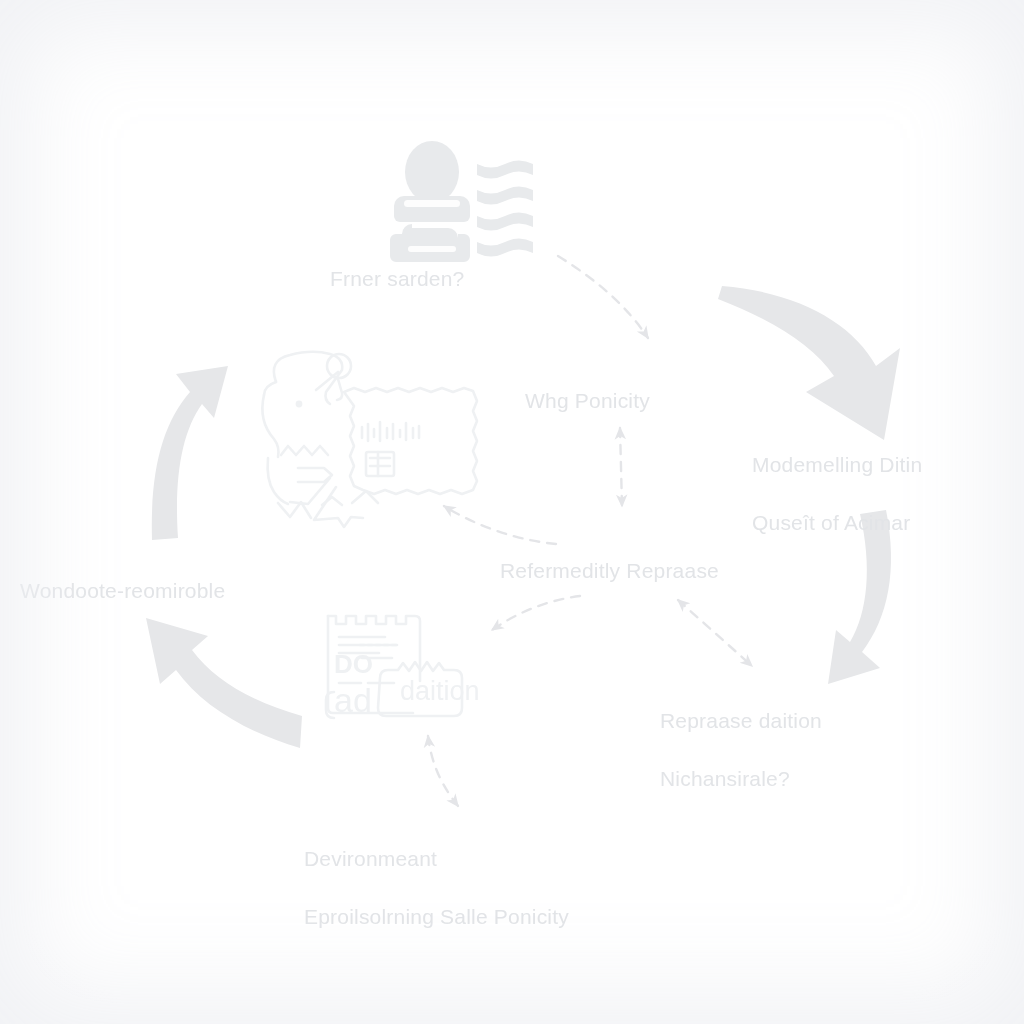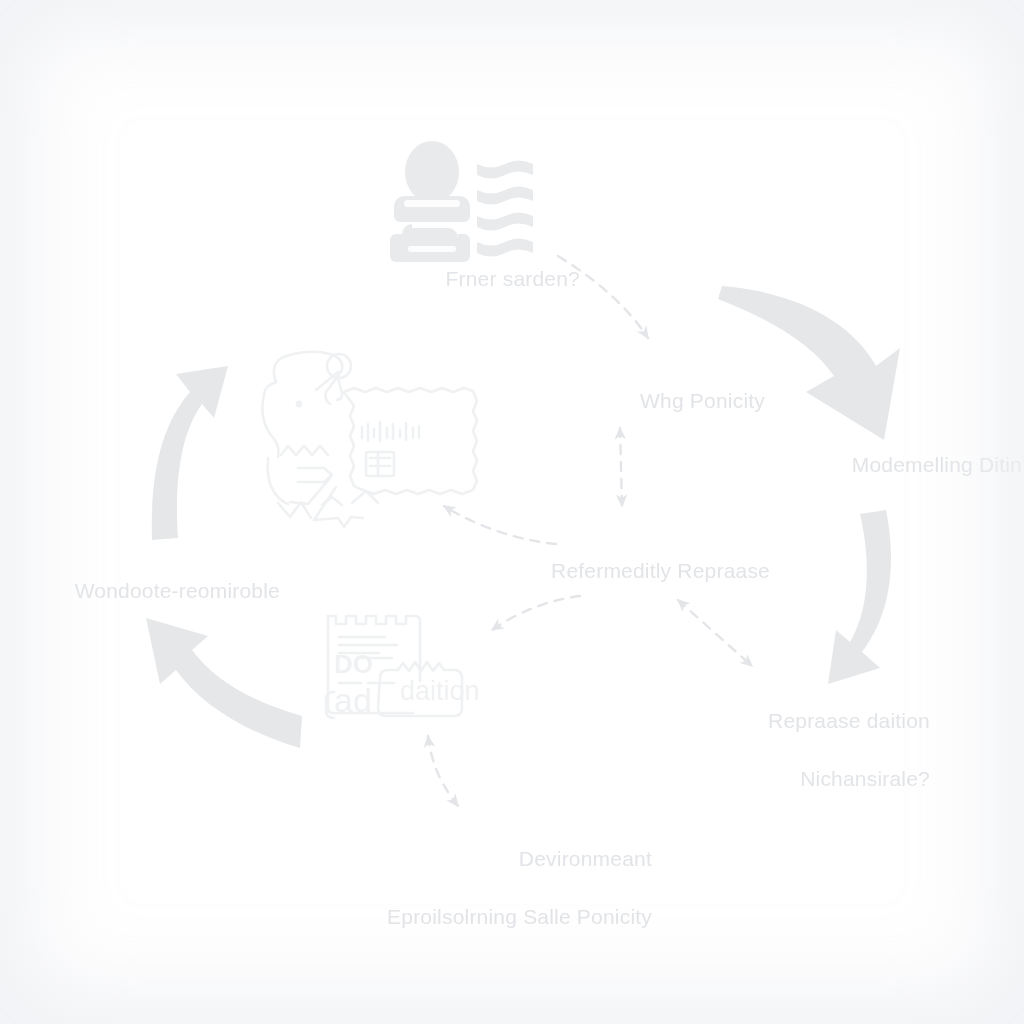--- a/index.html
+++ b/index.html
@@ -35,37 +35,37 @@
     position: absolute;
     left: 0;
     top: 0;
     width: 1024px;
     height: 1024px;
     overflow: visible;
   }
 
   .label {
     position: absolute;
-    text-align: right;
+    text-align: left;
     color: #e2e4e7;
     font-size: 21px;
     line-height: 1.38;
     letter-spacing: 0.2px;
     white-space: pre-line;
     user-select: none;
   }
 
   
   #label-start      { left: 330px; top: 236px; width: 250px; }
   #label-scope      { left: 525px; top: 358px; width: 240px; }
   #label-model      { left: 752px; top: 422px; width: 270px; }
   #label-analysis   { left: 500px; top: 528px; width: 270px; }
   #label-refine     { left: 660px; top: 678px; width: 270px; }
   #label-outcome    { left: 20px; top: 548px; width: 260px; }
-  #label-deliver    { left: 322px; top: 816px; width: 330px; }
+  #label-deliver    { left: 304px; top: 816px; width: 330px; }
 
   .label .l1 { display: block; }
   .label .l2 { display: block; }
   .label .l3 { display: block; }
 </style>
 </head>
 <body>
 
 <div id="canvas">
 
@@ -208,20 +208,21 @@
   <div class="label" id="label-start">
     <span class="l1">Frner sarden?</span>
   </div>
 
   <div class="label" id="label-scope">
     <span class="l1">Whg Ponicity</span>
   </div>
 
   <div class="label" id="label-model">
     <span class="l1">Modemelling Ditin</span>
+    <span class="l2">Quseît of Acimar</span>
   </div>
 
   <div class="label" id="label-analysis">
     <span class="l1">Refermeditly Repraase</span>
   </div>
 
   <div class="label" id="label-refine">
     <span class="l1">Repraase daition</span>
     <span class="l2">Nichansirale?</span>
   </div>

